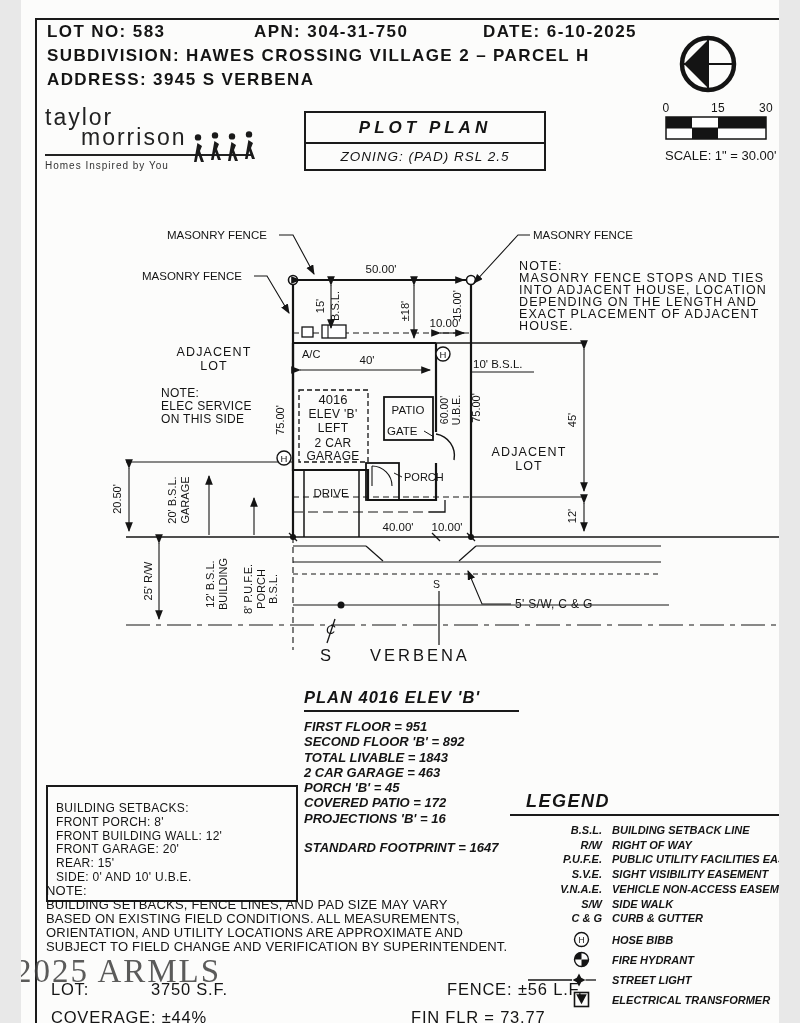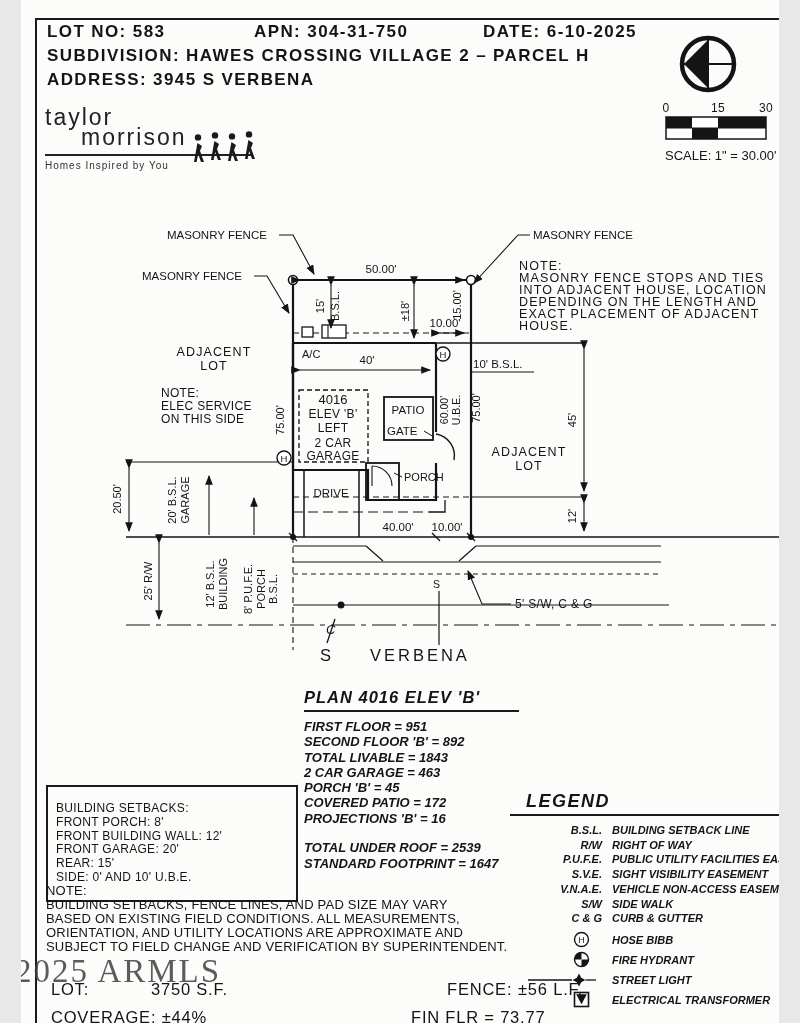--- a/index.html
+++ b/index.html
@@ -115,20 +115,24 @@
             <circle cx="5" cy="3.4" r="3.2"></circle>
               <path d="M1,28 L4.4,9 L9,12 L7,17 L11,28 L8,28 L5.2,20 L3.6,28 Z"></path>
           </g>
         </g>
       </svg>
     </div>
     <div class="rule"></div>
     <div class="tag">Homes Inspired by You</div>
   </div>
 
+  <div class="abs titlebox">
+    <div class="tt">PLOT PLAN</div>
+    <div class="tz">ZONING: (PAD) RSL 2.5</div>
+  </div>
 
   <svg class="abs" style="left:0;top:0;" width="800" height="1023" viewBox="0 0 800 1023">
     <defs>
       <marker id="ar" markerWidth="10" markerHeight="8" refX="8" refY="3.5" orient="auto">
         <path d="M0,0 L9,3.5 L0,7 Z" fill="#141414"></path>
       </marker>
     </defs>
 
     <g>
       <circle cx="687" cy="64" r="26" fill="none" stroke="#141414" stroke-width="4.5"></circle>
@@ -313,21 +317,20 @@
     <div class="plines">
       <div class="nowrap">FIRST FLOOR = 951</div>
       <div class="nowrap">SECOND FLOOR 'B' = 892</div>
       <div class="nowrap">TOTAL LIVABLE = 1843</div>
       <div class="nowrap">2 CAR GARAGE = 463</div>
       <div class="nowrap">PORCH 'B' = 45</div>
       <div class="nowrap">COVERED PATIO = 172</div>
       <div class="nowrap">PROJECTIONS 'B' = 16</div>
     </div>
     <div class="ptotals">
-      <div class="nowrap">TOTAL UNDER ROOF = 2539</div>
       <div class="nowrap">STANDARD FOOTPRINT = 1647</div>
     </div>
   </div>
 
   <div class="abs setbacks">
     <div class="nowrap">BUILDING SETBACKS:</div>
     <div class="nowrap">FRONT PORCH: 8'</div>
     <div class="nowrap">FRONT BUILDING WALL: 12'</div>
     <div class="nowrap">FRONT GARAGE: 20'</div>
     <div class="nowrap">REAR: 15'</div>

